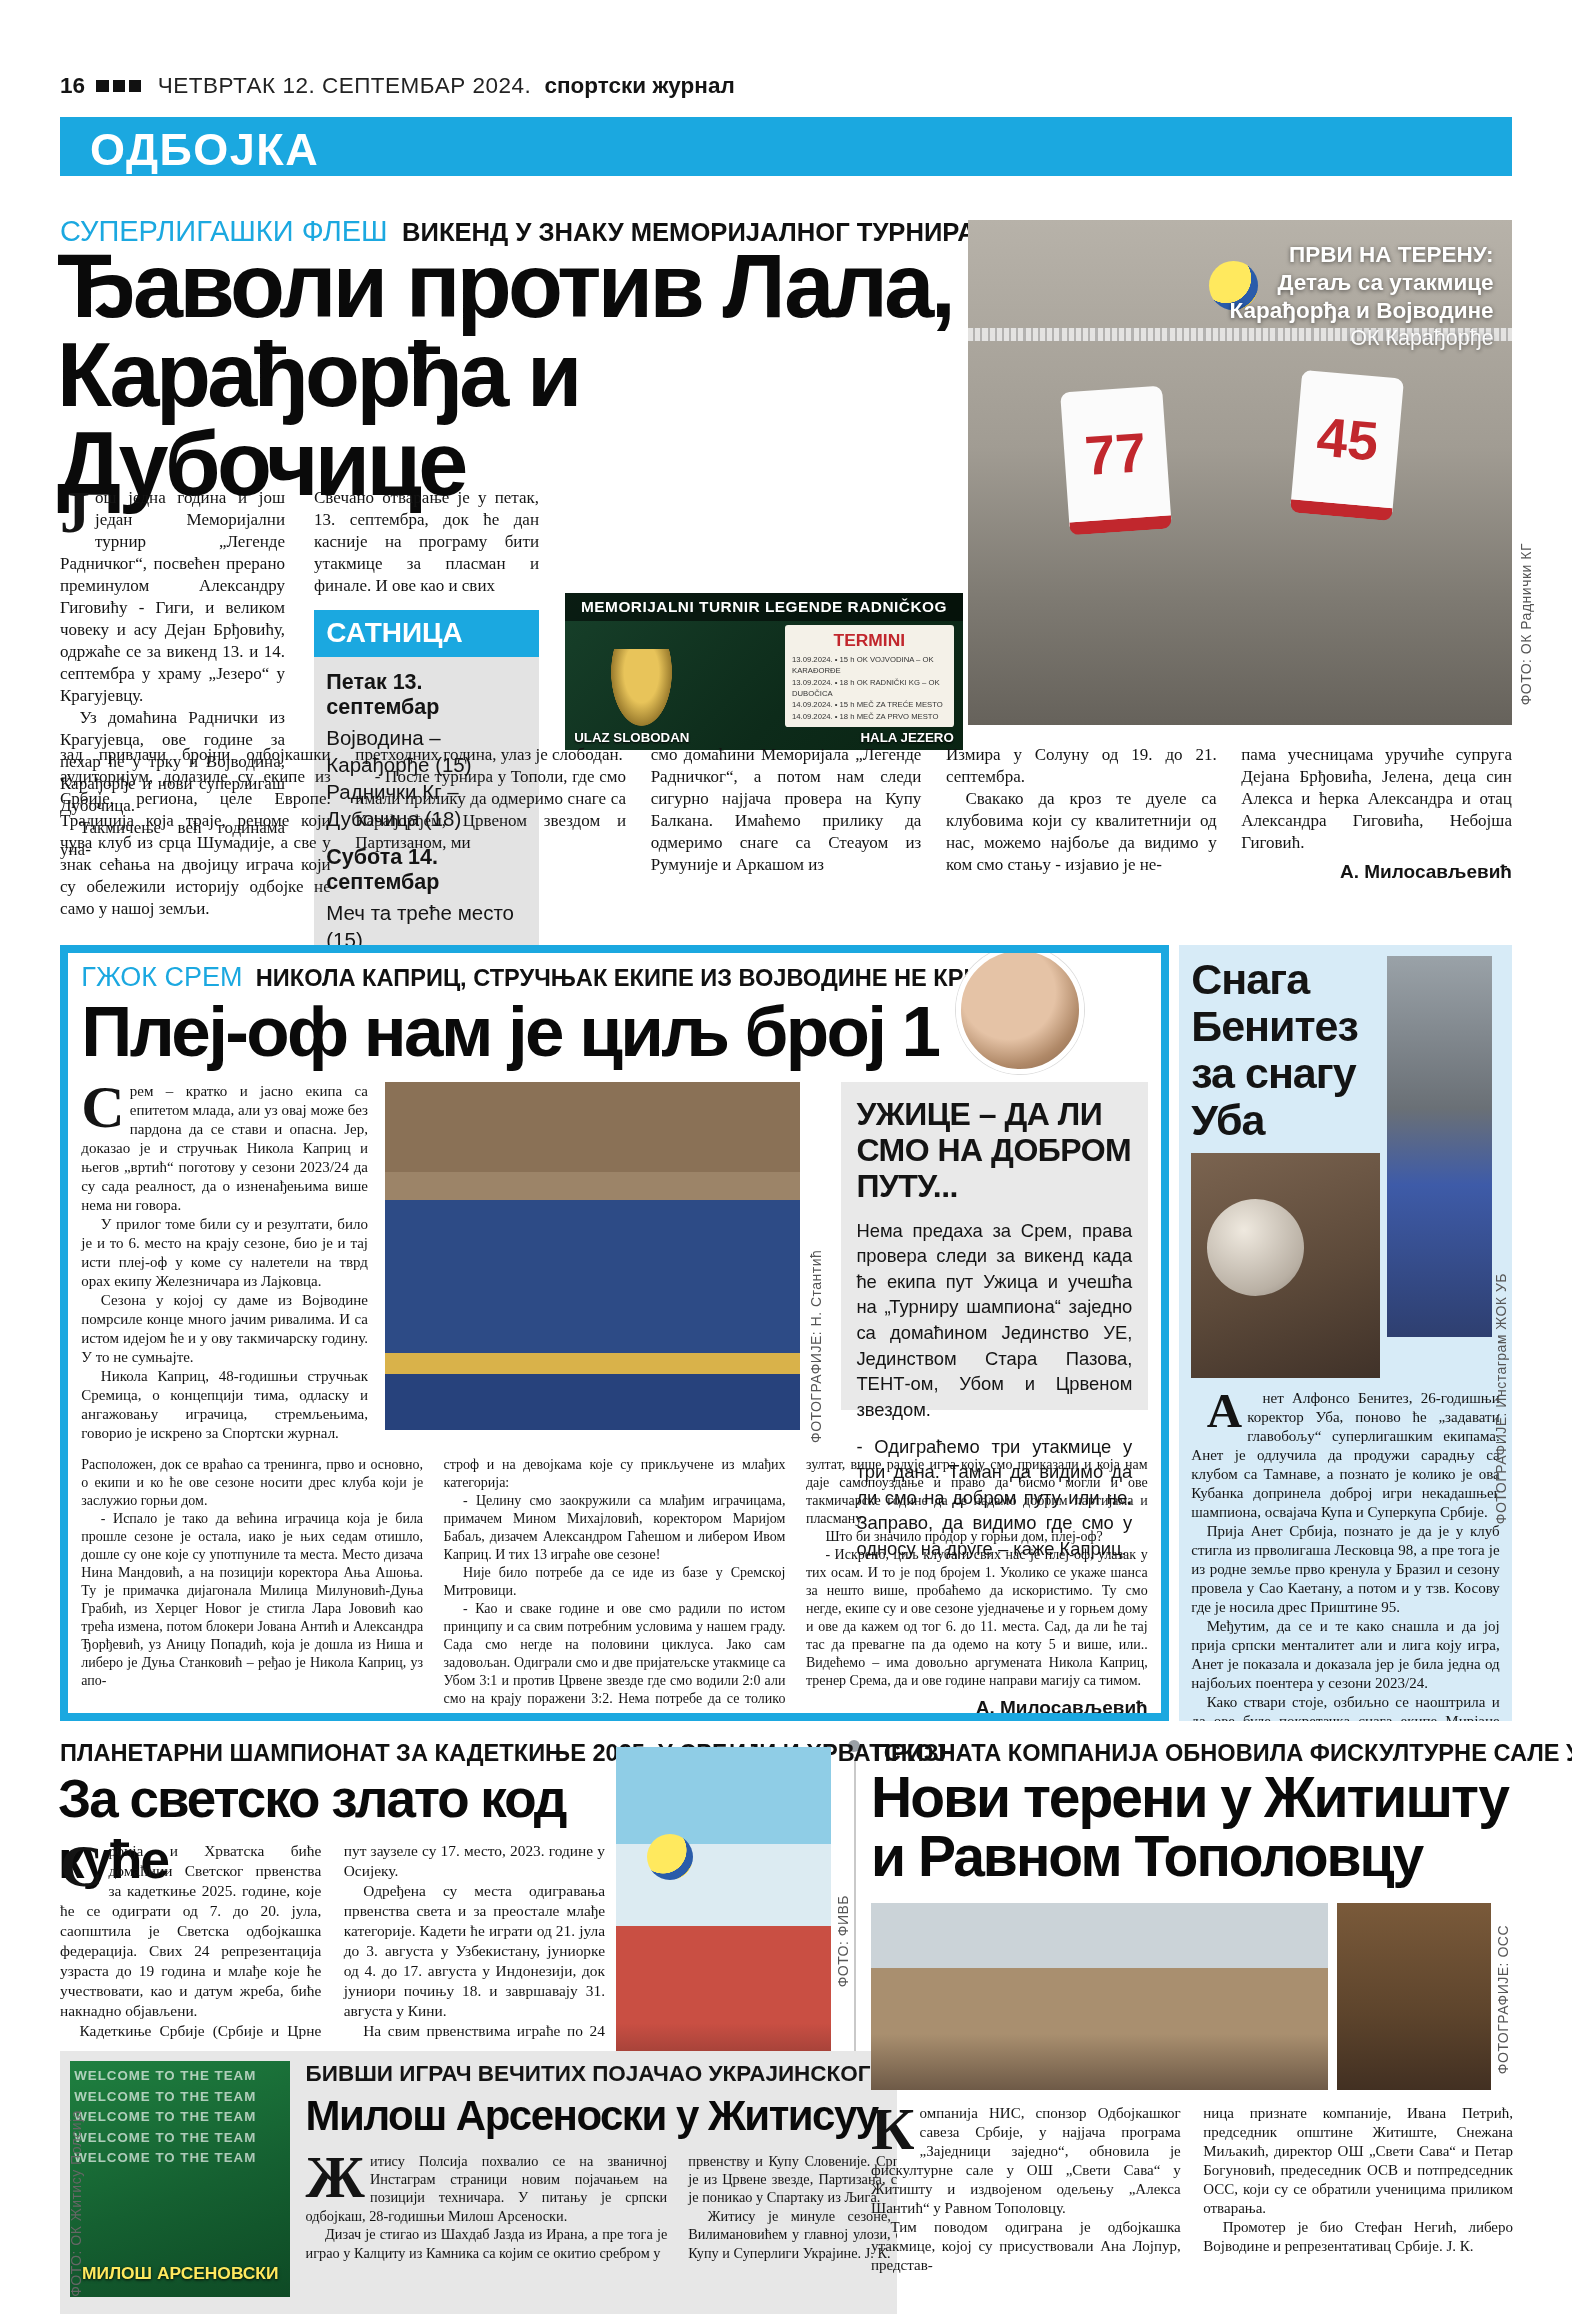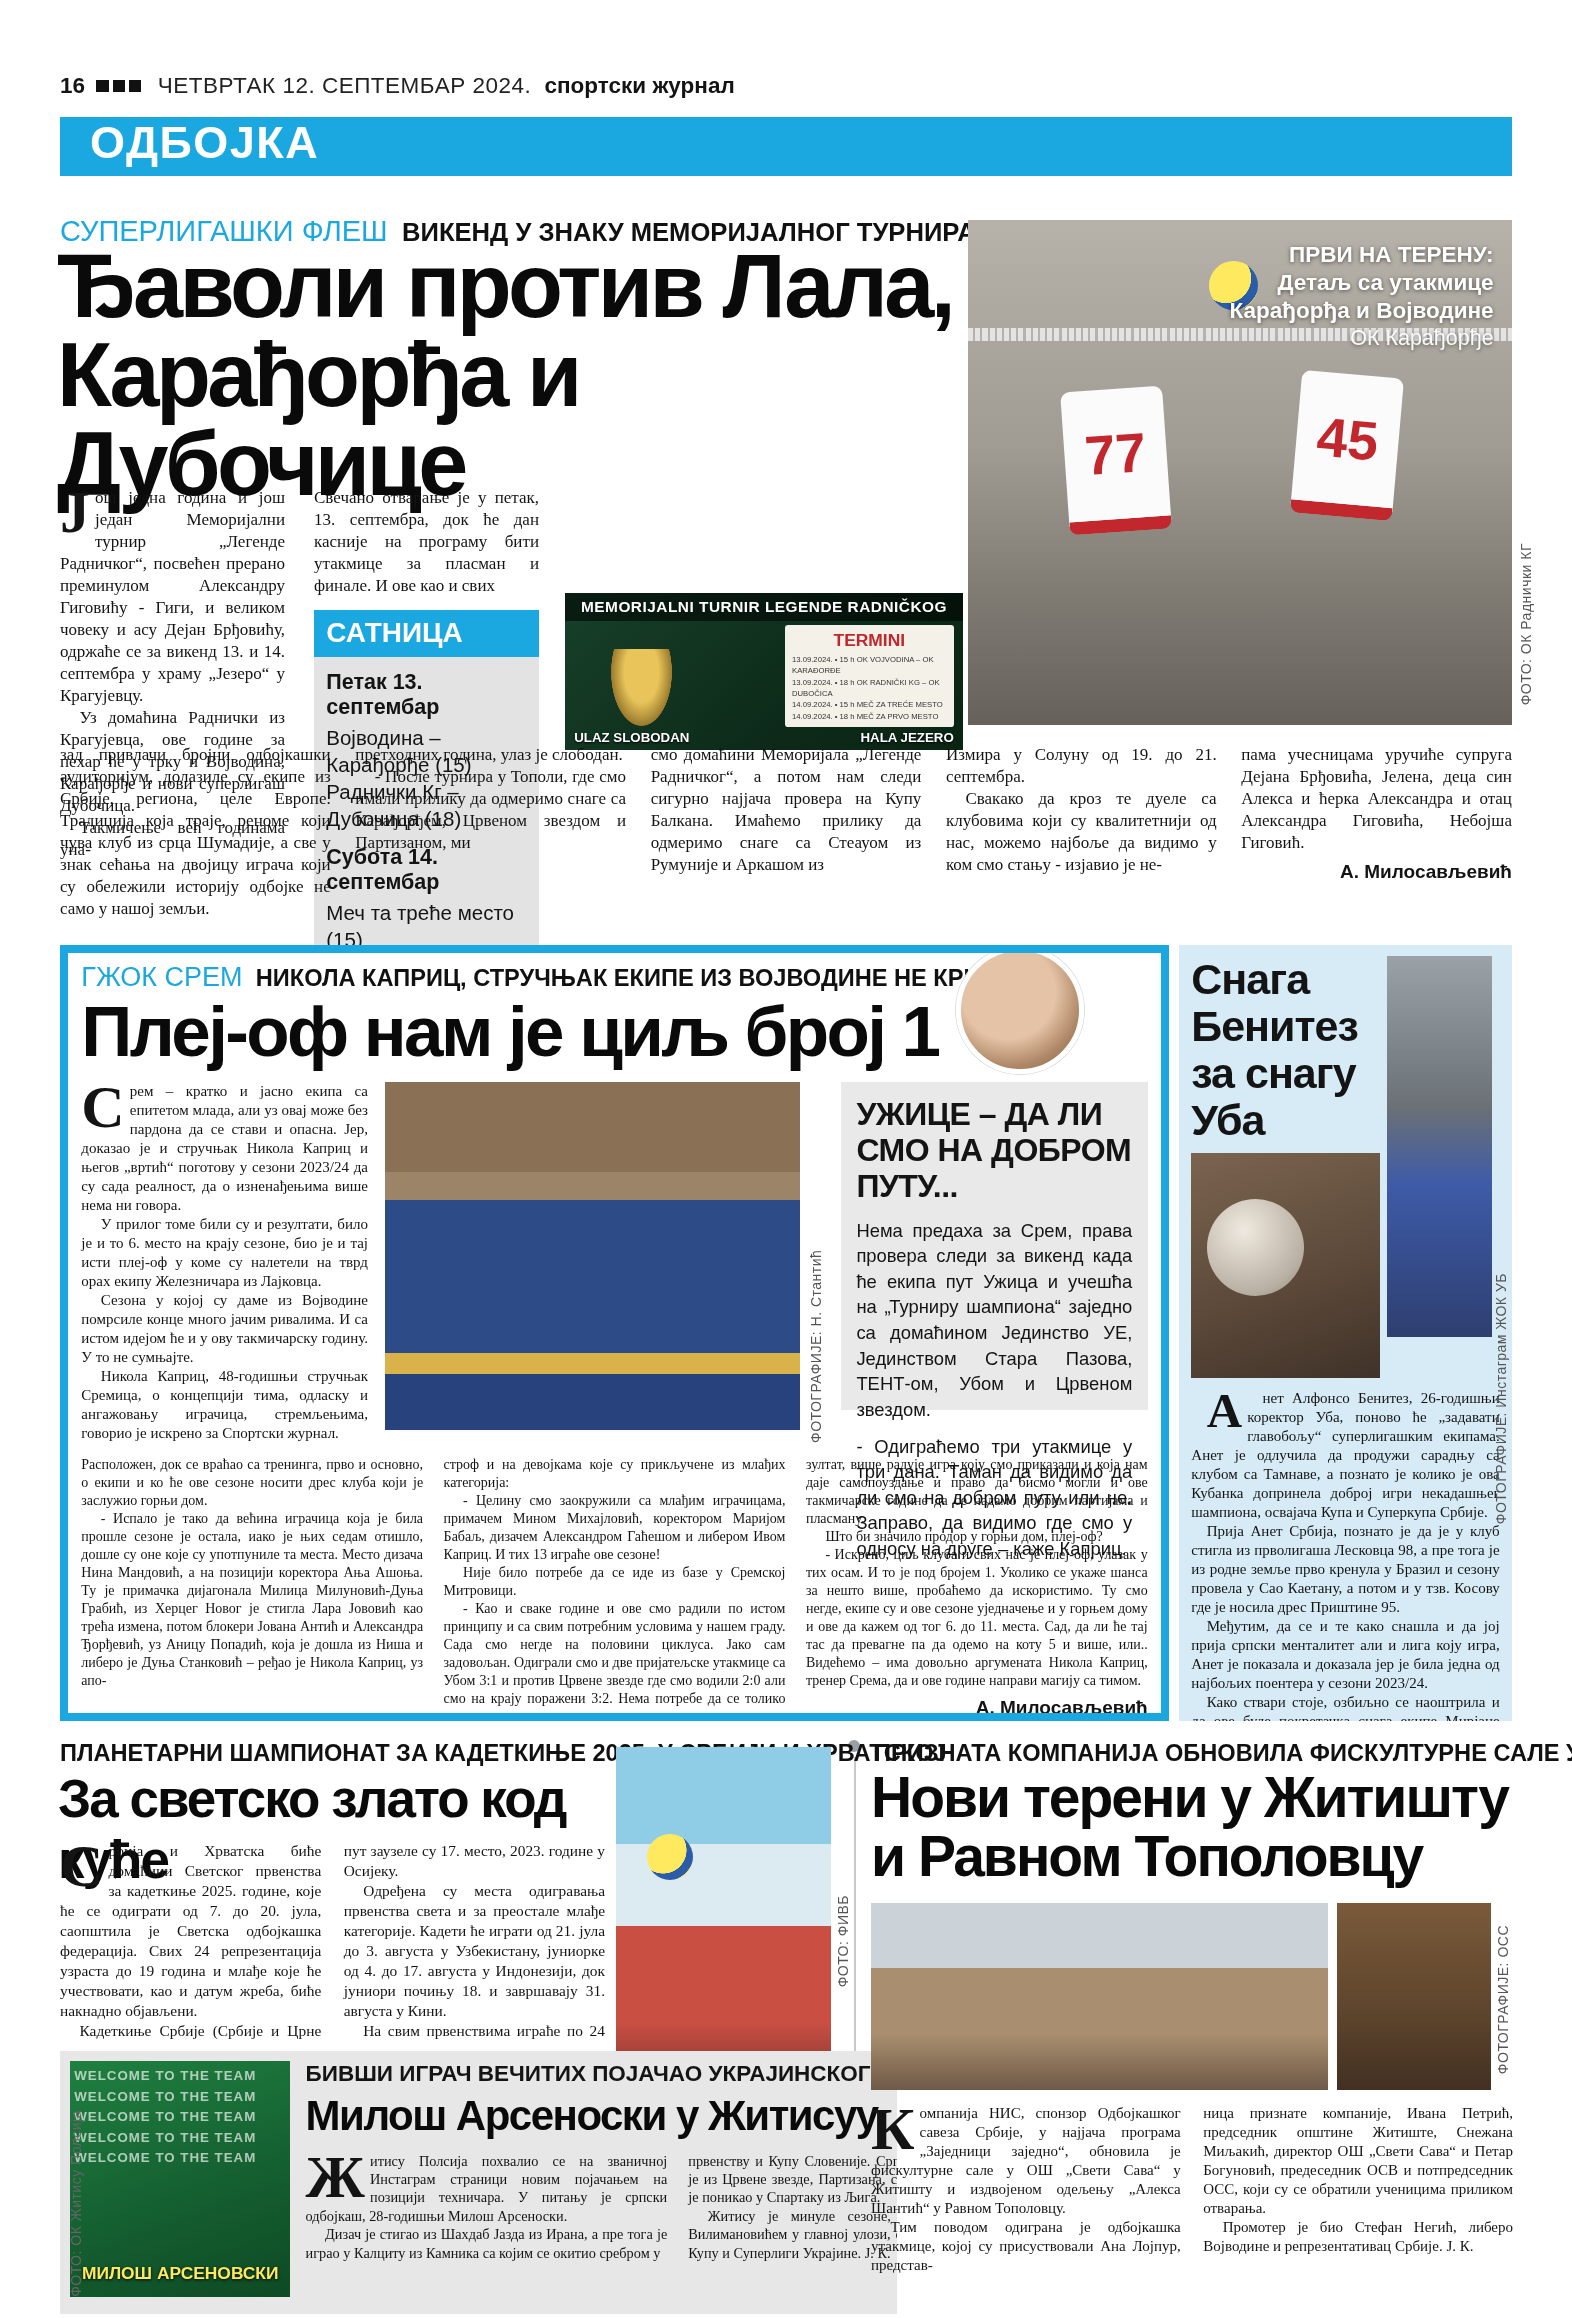--- a/index.html
+++ b/index.html
@@ -14,21 +14,21 @@
 
   
   .pagehead{position:absolute;left:60px;top:73px;width:1452px;display:flex;align-items:center;
             font-family:"Liberation Sans",sans-serif;font-size:22.5px}
   .pagehead .num{font-weight:bold;margin-right:11.3px}
   .sqs{display:inline-flex;margin-right:12.3px}
   .sq{width:12.3px;height:12.3px;background:#111;display:inline-block;margin-right:4.1px}
   .pagehead .date{letter-spacing:0.5px;color:#222;margin-right:13.3px}
   .pagehead .brand{font-weight:bold;letter-spacing:0}
   .banner{position:absolute;left:60px;top:117px;width:1452px;height:59px;background:var(--cyan);
-          display:flex;align-items:flex-start;padding-left:30px}
+          display:flex;align-items:flex-end;padding-left:30px}
   .banner span{font-family:"Liberation Sans",sans-serif;font-weight:bold;font-size:45px;color:#fff;letter-spacing:1.5px}
 
   
   .kickrow{position:absolute;font-family:"Liberation Sans",sans-serif;white-space:nowrap}
   .kick-accent{color:var(--cyan);font-weight:normal}
   .kick{color:#111;font-weight:bold}
   .col p{font-size:17px;line-height:22px;text-align:justify;text-indent:19.5px;margin:0}
   .col p.noind{text-indent:0}
   p.dropcap{text-indent:0}
   p.dropcap::first-letter{float:left;font-size:60px;line-height:47px;padding:2px 5.1px 0 0;font-weight:bold}

